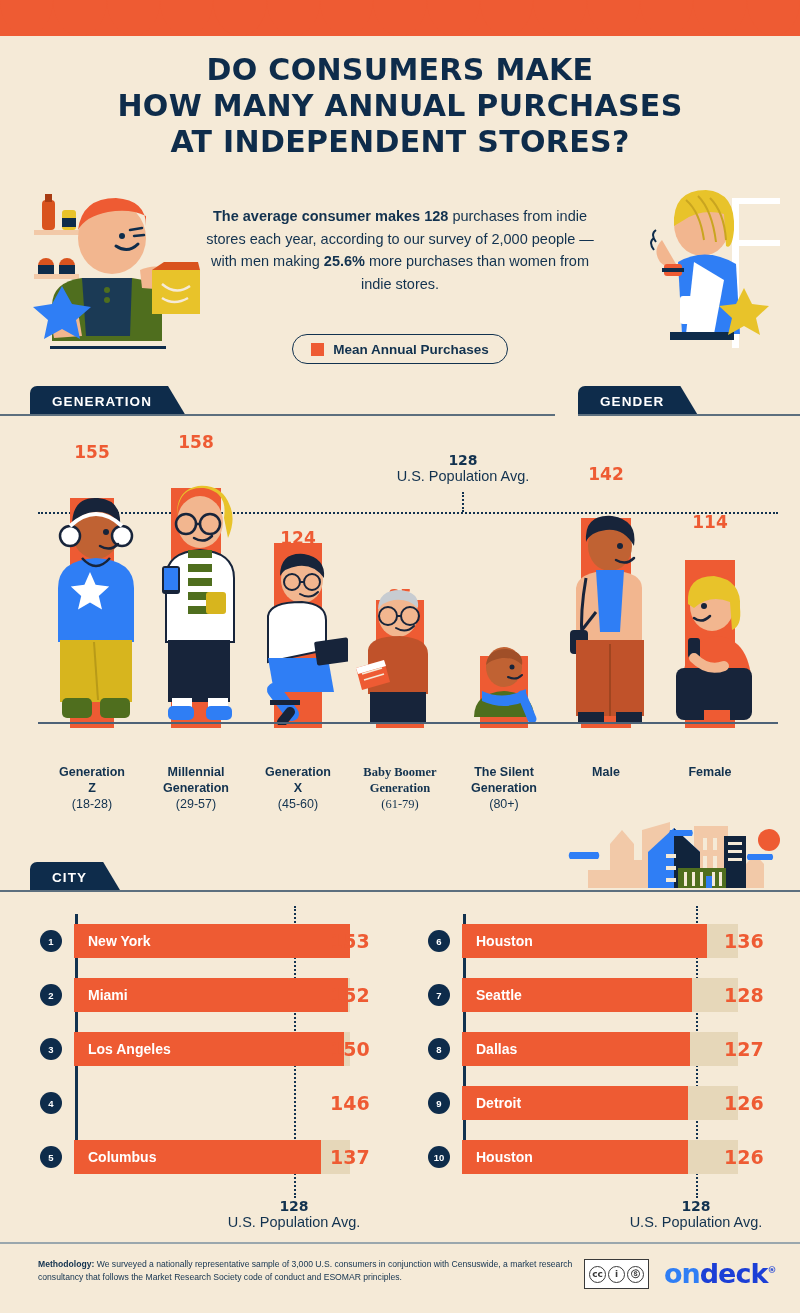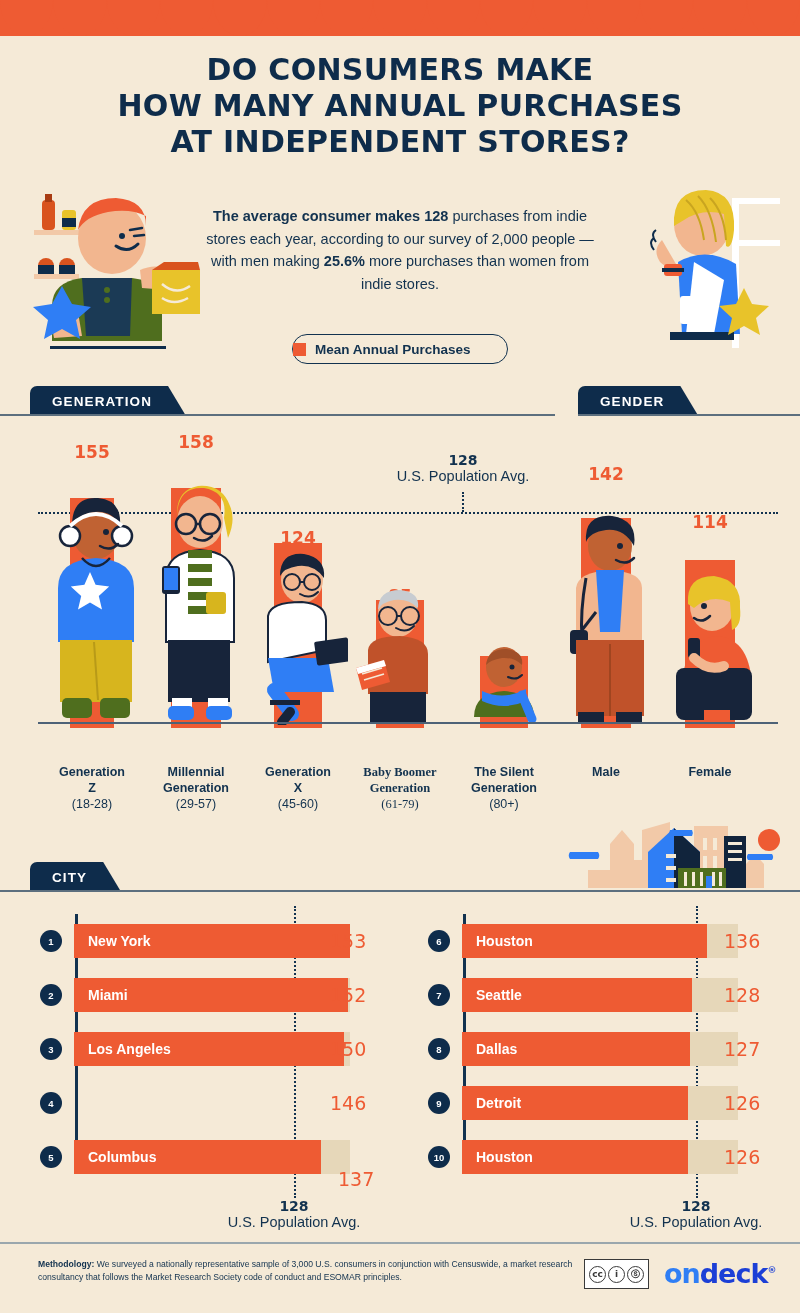--- a/index.html
+++ b/index.html
@@ -62,20 +62,21 @@
 
   
   .legend {
     position: absolute;
     top: 334px; left: 292px;
     width: 216px; height: 30px;
     border: 1.5px solid #12324f;
     border-radius: 16px;
     display: flex;
     align-items: center;
+    justify-content: center;
     gap: 9px;
     background: transparent;
   }
   .legend-swatch { width: 13px; height: 13px; background: #ee5b33; }
   .legend-label { font-size: 13.5px; font-weight: bold; color: #12324f; }
 
   
   .tab {
     position: absolute;
     height: 30px;
@@ -200,21 +201,21 @@
     color: #fff;
     font-size: 14px;
     font-weight: bold;
     z-index: 2;
     white-space: nowrap;
   }
   .city-value {
     position: absolute;
     color: #ee5b33;
     font-family: "DejaVu Sans", sans-serif;
-    font-weight: normal;
+    font-weight: bold;
     font-size: 19px;
   }
   .city-axis {
     position: absolute;
     width: 2.5px;
     background: #12324f;
   }
   .city-dotted {
     position: absolute;
     width: 0;
@@ -647,21 +648,21 @@
     <div class="rank">4</div>
     <span class="city-value" style="left:290px; top:6px;text-align:center;">146</span>
   </div>
 
   <div class="city-row" style="left:10px; top:230px; width:360px;">
     <div class="rank">5</div>
     <div class="track" style="width:276px;">
       <div class="fill" style="width:247px;"></div>
       <span class="city-name">Columbus</span>
     </div>
-    <span class="city-value" style="left:298px; top:6px;margin-top:22px;">137</span>
+    <span class="city-value" style="left:290px; top:6px;">137</span>
   </div>
 
   <div class="city-avg" style="left:184px; top:288px; width:160px;">
     <span class="num">128</span>
     <span class="lbl">U.S. Population Avg.</span>
   </div>
 </div>
 
 <div class="city-col" style="left:428px; width:370px;">
   <div class="city-axis" style="left:35px; top:4px; height:250px;"></div>

